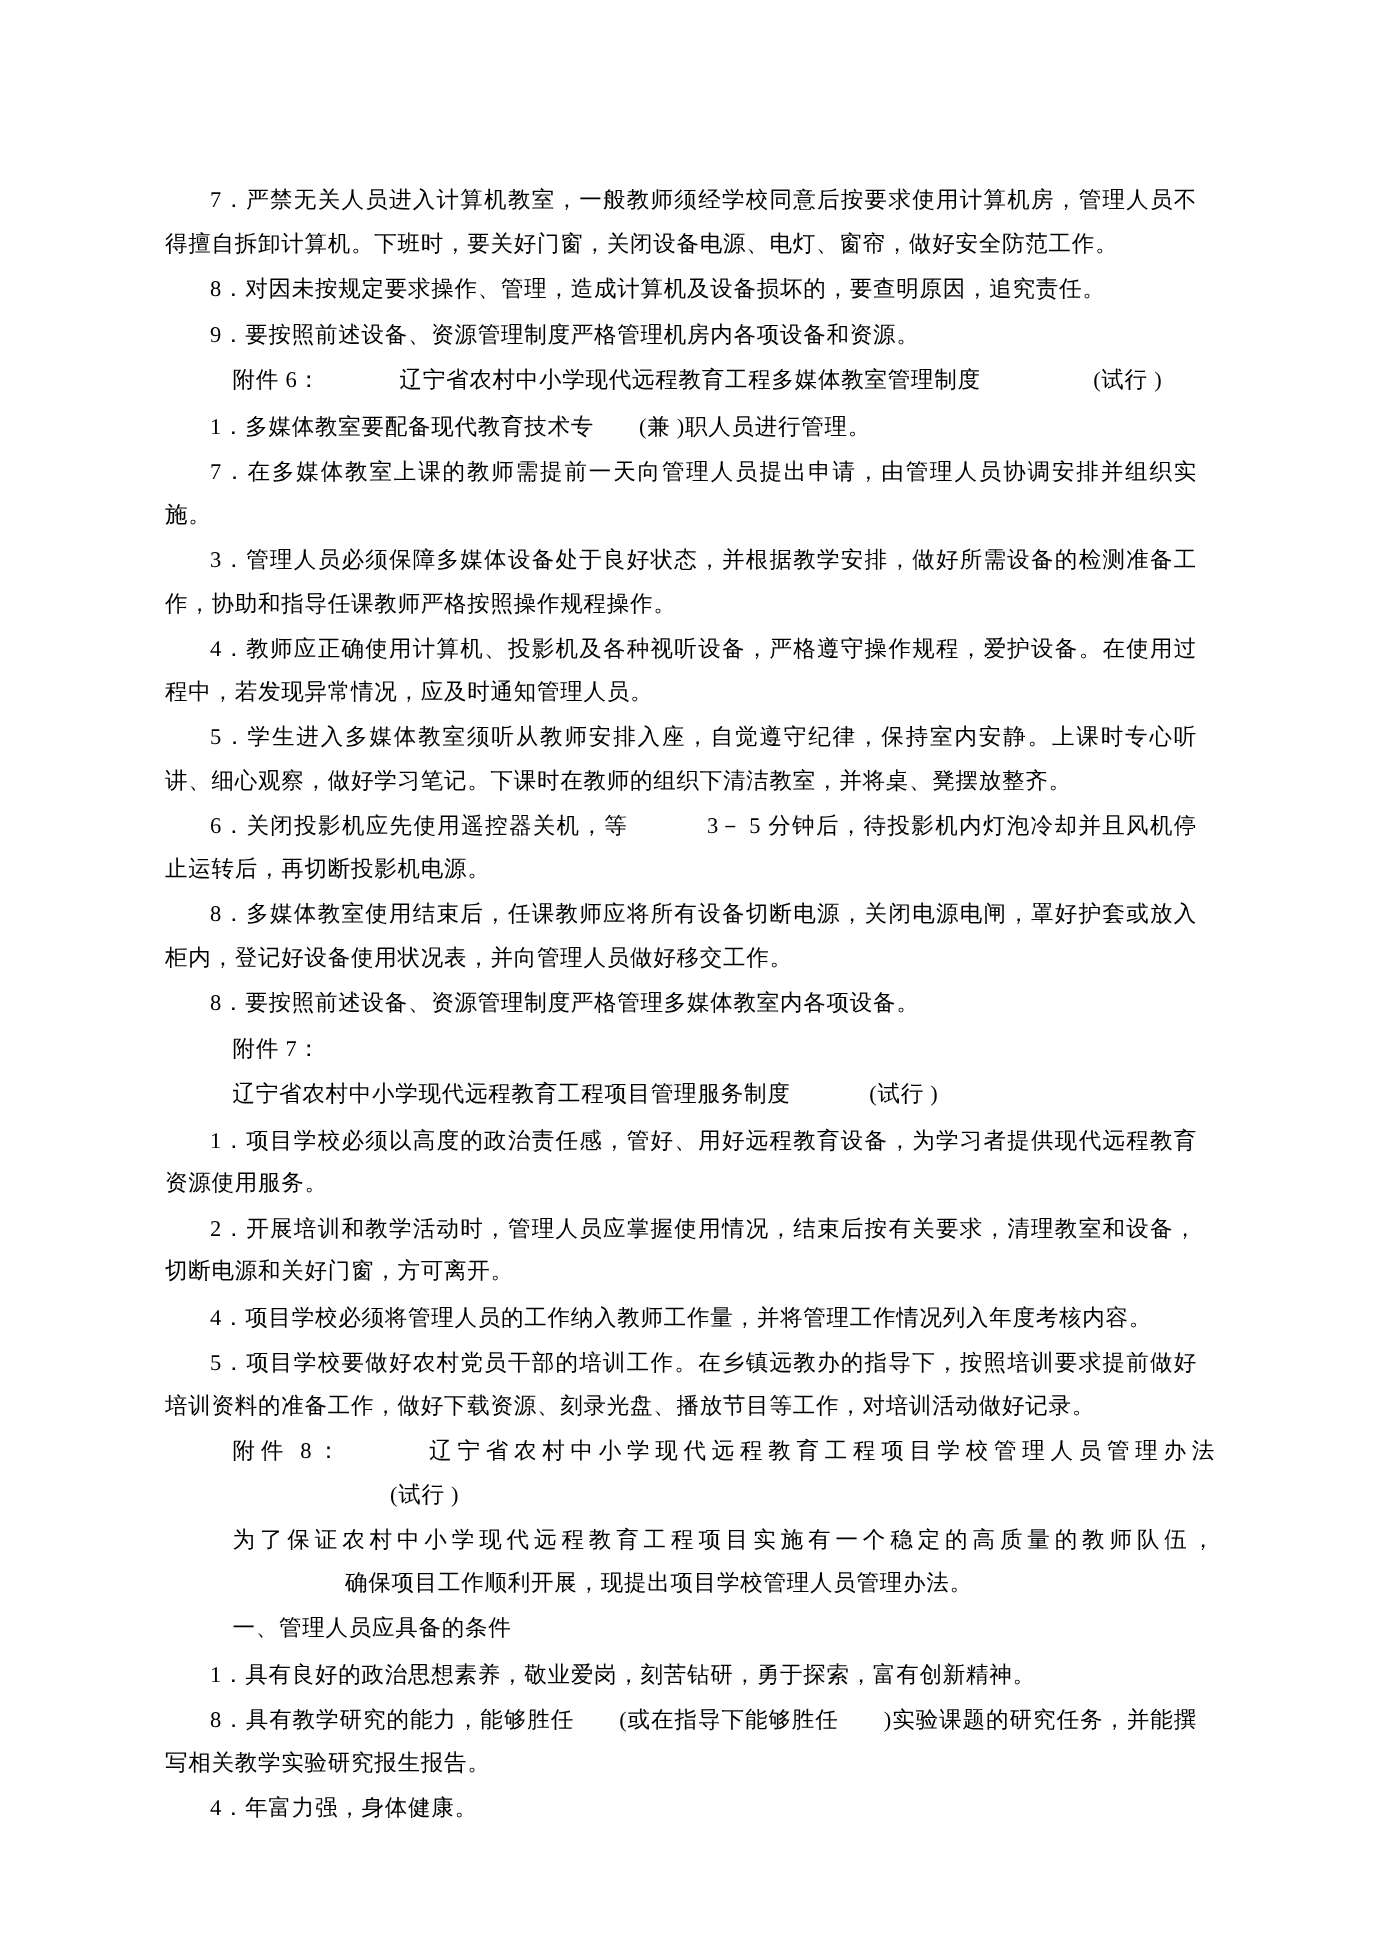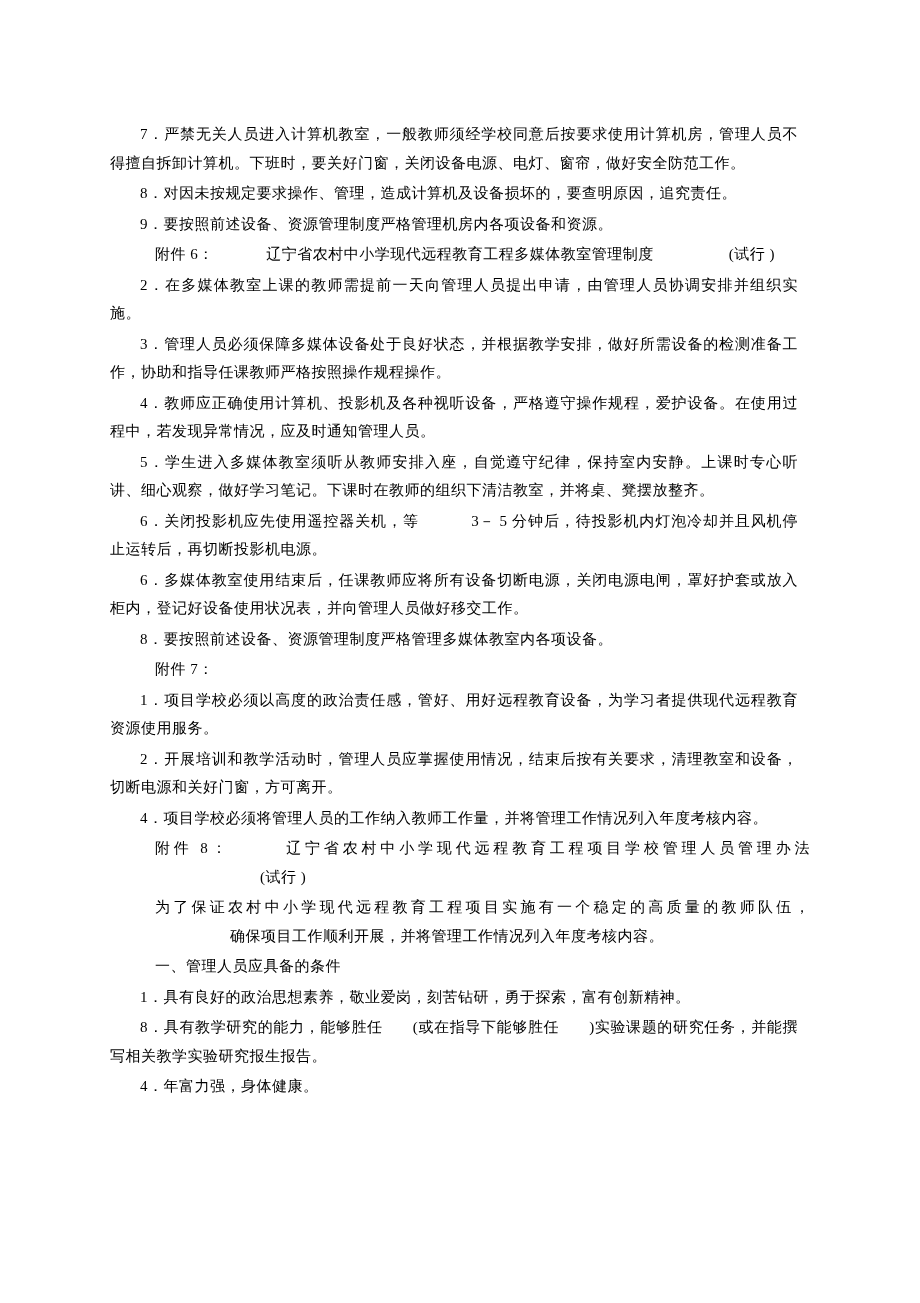--- a/index.html
+++ b/index.html
@@ -41,30 +41,33 @@
   .g5 { width: 10em; }
 </style>
 </head>
 <body>
 
 <div class="page" id="page-root">
     <p class="para">7．严禁无关人员进入计算机教室，一般教师须经学校同意后按要求使用计算机房，管理人员不得擅自拆卸计算机。下班时，要关好门窗，关闭设备电源、电灯、窗帘，做好安全防范工作。</p>
     <p class="para">8．对因未按规定要求操作、管理，造成计算机及设备损坏的，要查明原因，追究责任。</p>
     <p class="para">9．要按照前述设备、资源管理制度严格管理机房内各项设备和资源。</p>
     <p class="para-deep"><span>附件 6：</span><span class="gap g2"></span><span>辽宁省农村中小学现代远程教育工程多媒体教室管理制度</span><span class="gap g3"></span><span>(试行 )</span></p>
-    <p class="para">2．在多媒体教室上课的教师需提前一天向管理人员提出申请，由管理人员协调安排并组织实施。</p>
+    <p class="para"><span>1．多媒体教室要配备现代教育技术专</span><span class="gap g1"></span><span>(兼 )职人员进行管理。</span></p>
+    <p class="para">7．在多媒体教室上课的教师需提前一天向管理人员提出申请，由管理人员协调安排并组织实施。</p>
     <p class="para">3．管理人员必须保障多媒体设备处于良好状态，并根据教学安排，做好所需设备的检测准备工作，协助和指导任课教师严格按照操作规程操作。</p>
     <p class="para">4．教师应正确使用计算机、投影机及各种视听设备，严格遵守操作规程，爱护设备。在使用过程中，若发现异常情况，应及时通知管理人员。</p>
     <p class="para">5．学生进入多媒体教室须听从教师安排入座，自觉遵守纪律，保持室内安静。上课时专心听讲、细心观察，做好学习笔记。下课时在教师的组织下清洁教室，并将桌、凳摆放整齐。</p>
     <p class="para"><span>6．关闭投影机应先使用遥控器关机，等</span><span class="gap g2"></span><span>3－ 5 分钟后，待投影机内灯泡冷却并且风机停止运转后，再切断投影机电源。</span></p>
-    <p class="para">6．多媒体教室使用结束后，任课教师应将所有设备切断电源，关闭电源电闸，罩好护套或放入柜内，登记好设备使用状况表，并向管理人员做好移交工作。</p>
+    <p class="para">8．多媒体教室使用结束后，任课教师应将所有设备切断电源，关闭电源电闸，罩好护套或放入柜内，登记好设备使用状况表，并向管理人员做好移交工作。</p>
     <p class="para">8．要按照前述设备、资源管理制度严格管理多媒体教室内各项设备。</p>
     <p class="para-deep">附件 7：</p>
+    <p class="para-deep"><span>辽宁省农村中小学现代远程教育工程项目管理服务制度</span><span class="gap g2"></span><span>(试行 )</span></p>
     <p class="para">1．项目学校必须以高度的政治责任感，管好、用好远程教育设备，为学习者提供现代远程教育资源使用服务。</p>
     <p class="para">2．开展培训和教学活动时，管理人员应掌握使用情况，结束后按有关要求，清理教室和设备，切断电源和关好门窗，方可离开。</p>
     <p class="para">4．项目学校必须将管理人员的工作纳入教师工作量，并将管理工作情况列入年度考核内容。</p>
+    <p class="para">5．项目学校要做好农村党员干部的培训工作。在乡镇远教办的指导下，按照培训要求提前做好培训资料的准备工作，做好下载资源、刻录光盘、播放节目等工作，对培训活动做好记录。</p>
     <p class="para-deep"><span>附件   8：</span><span class="gap g2"></span><span>辽宁省农村中小学现代远程教育工程项目学校管理人员管理办法</span><span class="gap g5"></span><span>(试行 )</span></p>
-    <p class="para-deep"><span>为了保证农村中小学现代远程教育工程项目实施有一个稳定的高质量的教师队伍，</span><span class="gap g4"></span><span>确保项目工作顺利开展，并将管理工作情况列入年度考核内容。</span></p>
+    <p class="para-deep"><span>为了保证农村中小学现代远程教育工程项目实施有一个稳定的高质量的教师队伍，</span><span class="gap g4"></span><span>确保项目工作顺利开展，现提出项目学校管理人员管理办法。</span></p>
     <p class="para-deep">一、管理人员应具备的条件</p>
     <p class="para">1．具有良好的政治思想素养，敬业爱岗，刻苦钻研，勇于探索，富有创新精神。</p>
     <p class="para"><span>8．具有教学研究的能力，能够胜任</span><span class="gap g1"></span><span>(或在指导下能够胜任</span><span class="gap g1"></span><span>)实验课题的研究任务，并能撰写相关教学实验研究报生报告。</span></p>
     <p class="para">4．年富力强，身体健康。</p>
   </div>
 
 </body></html>

